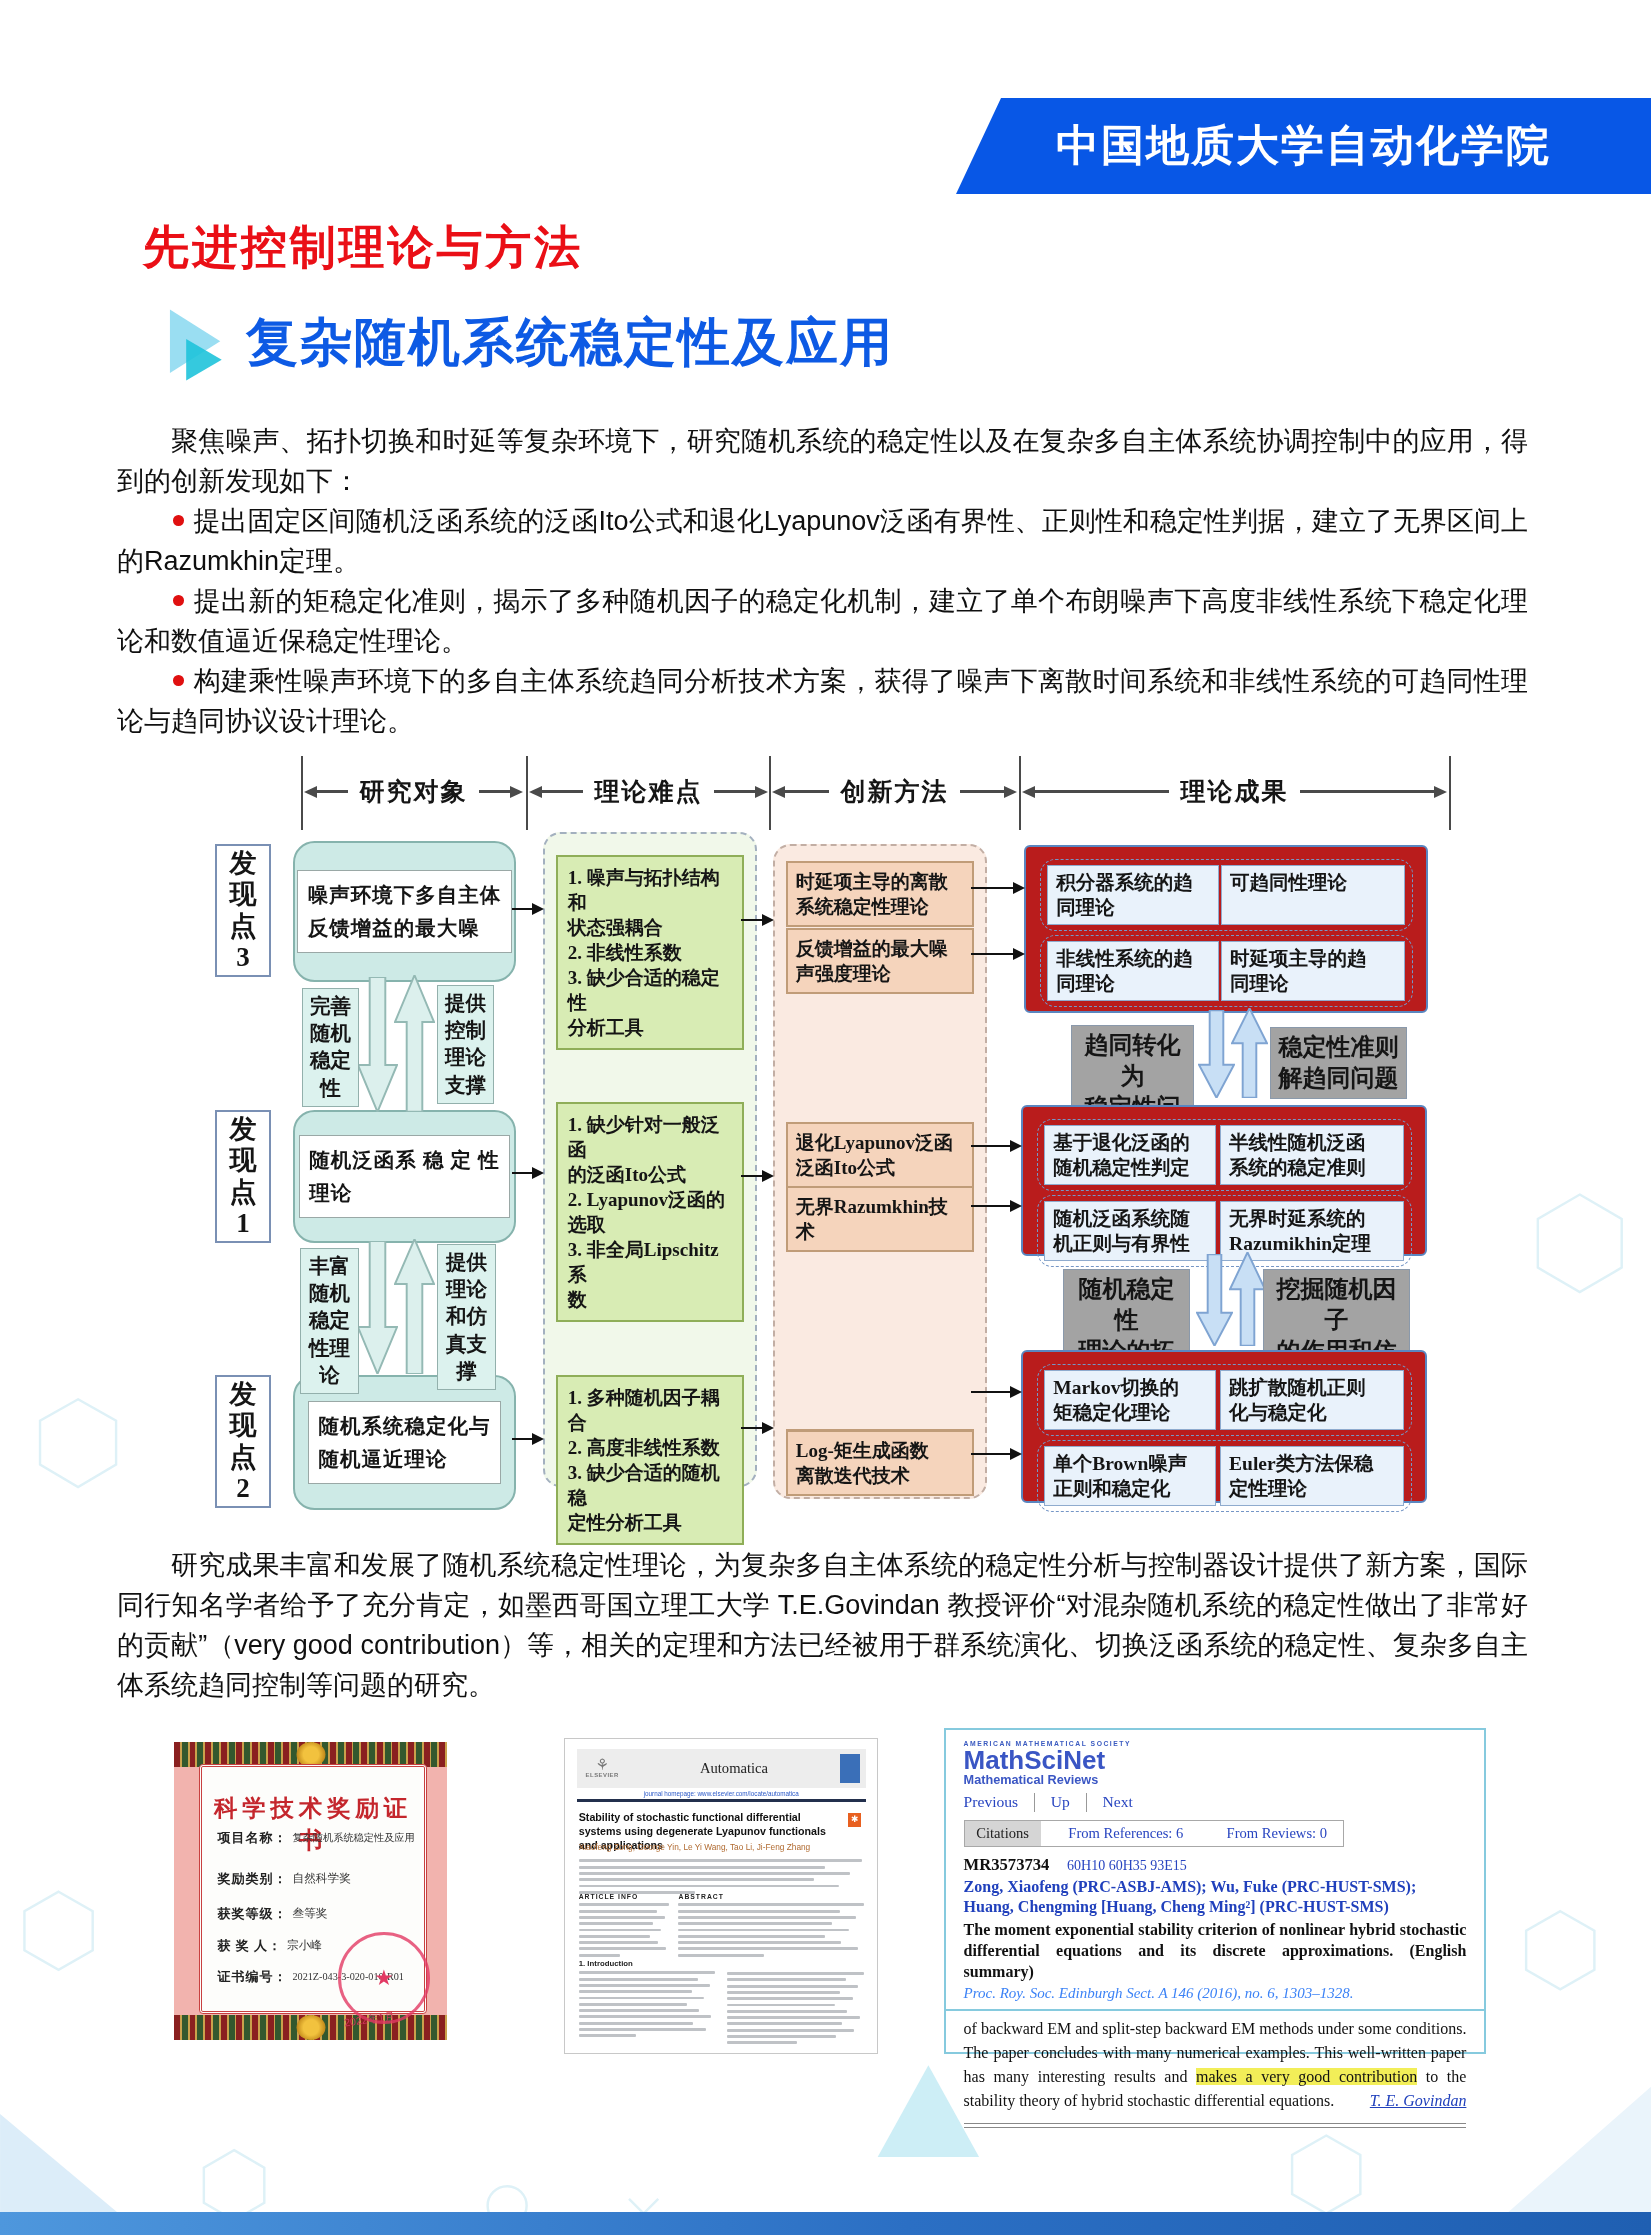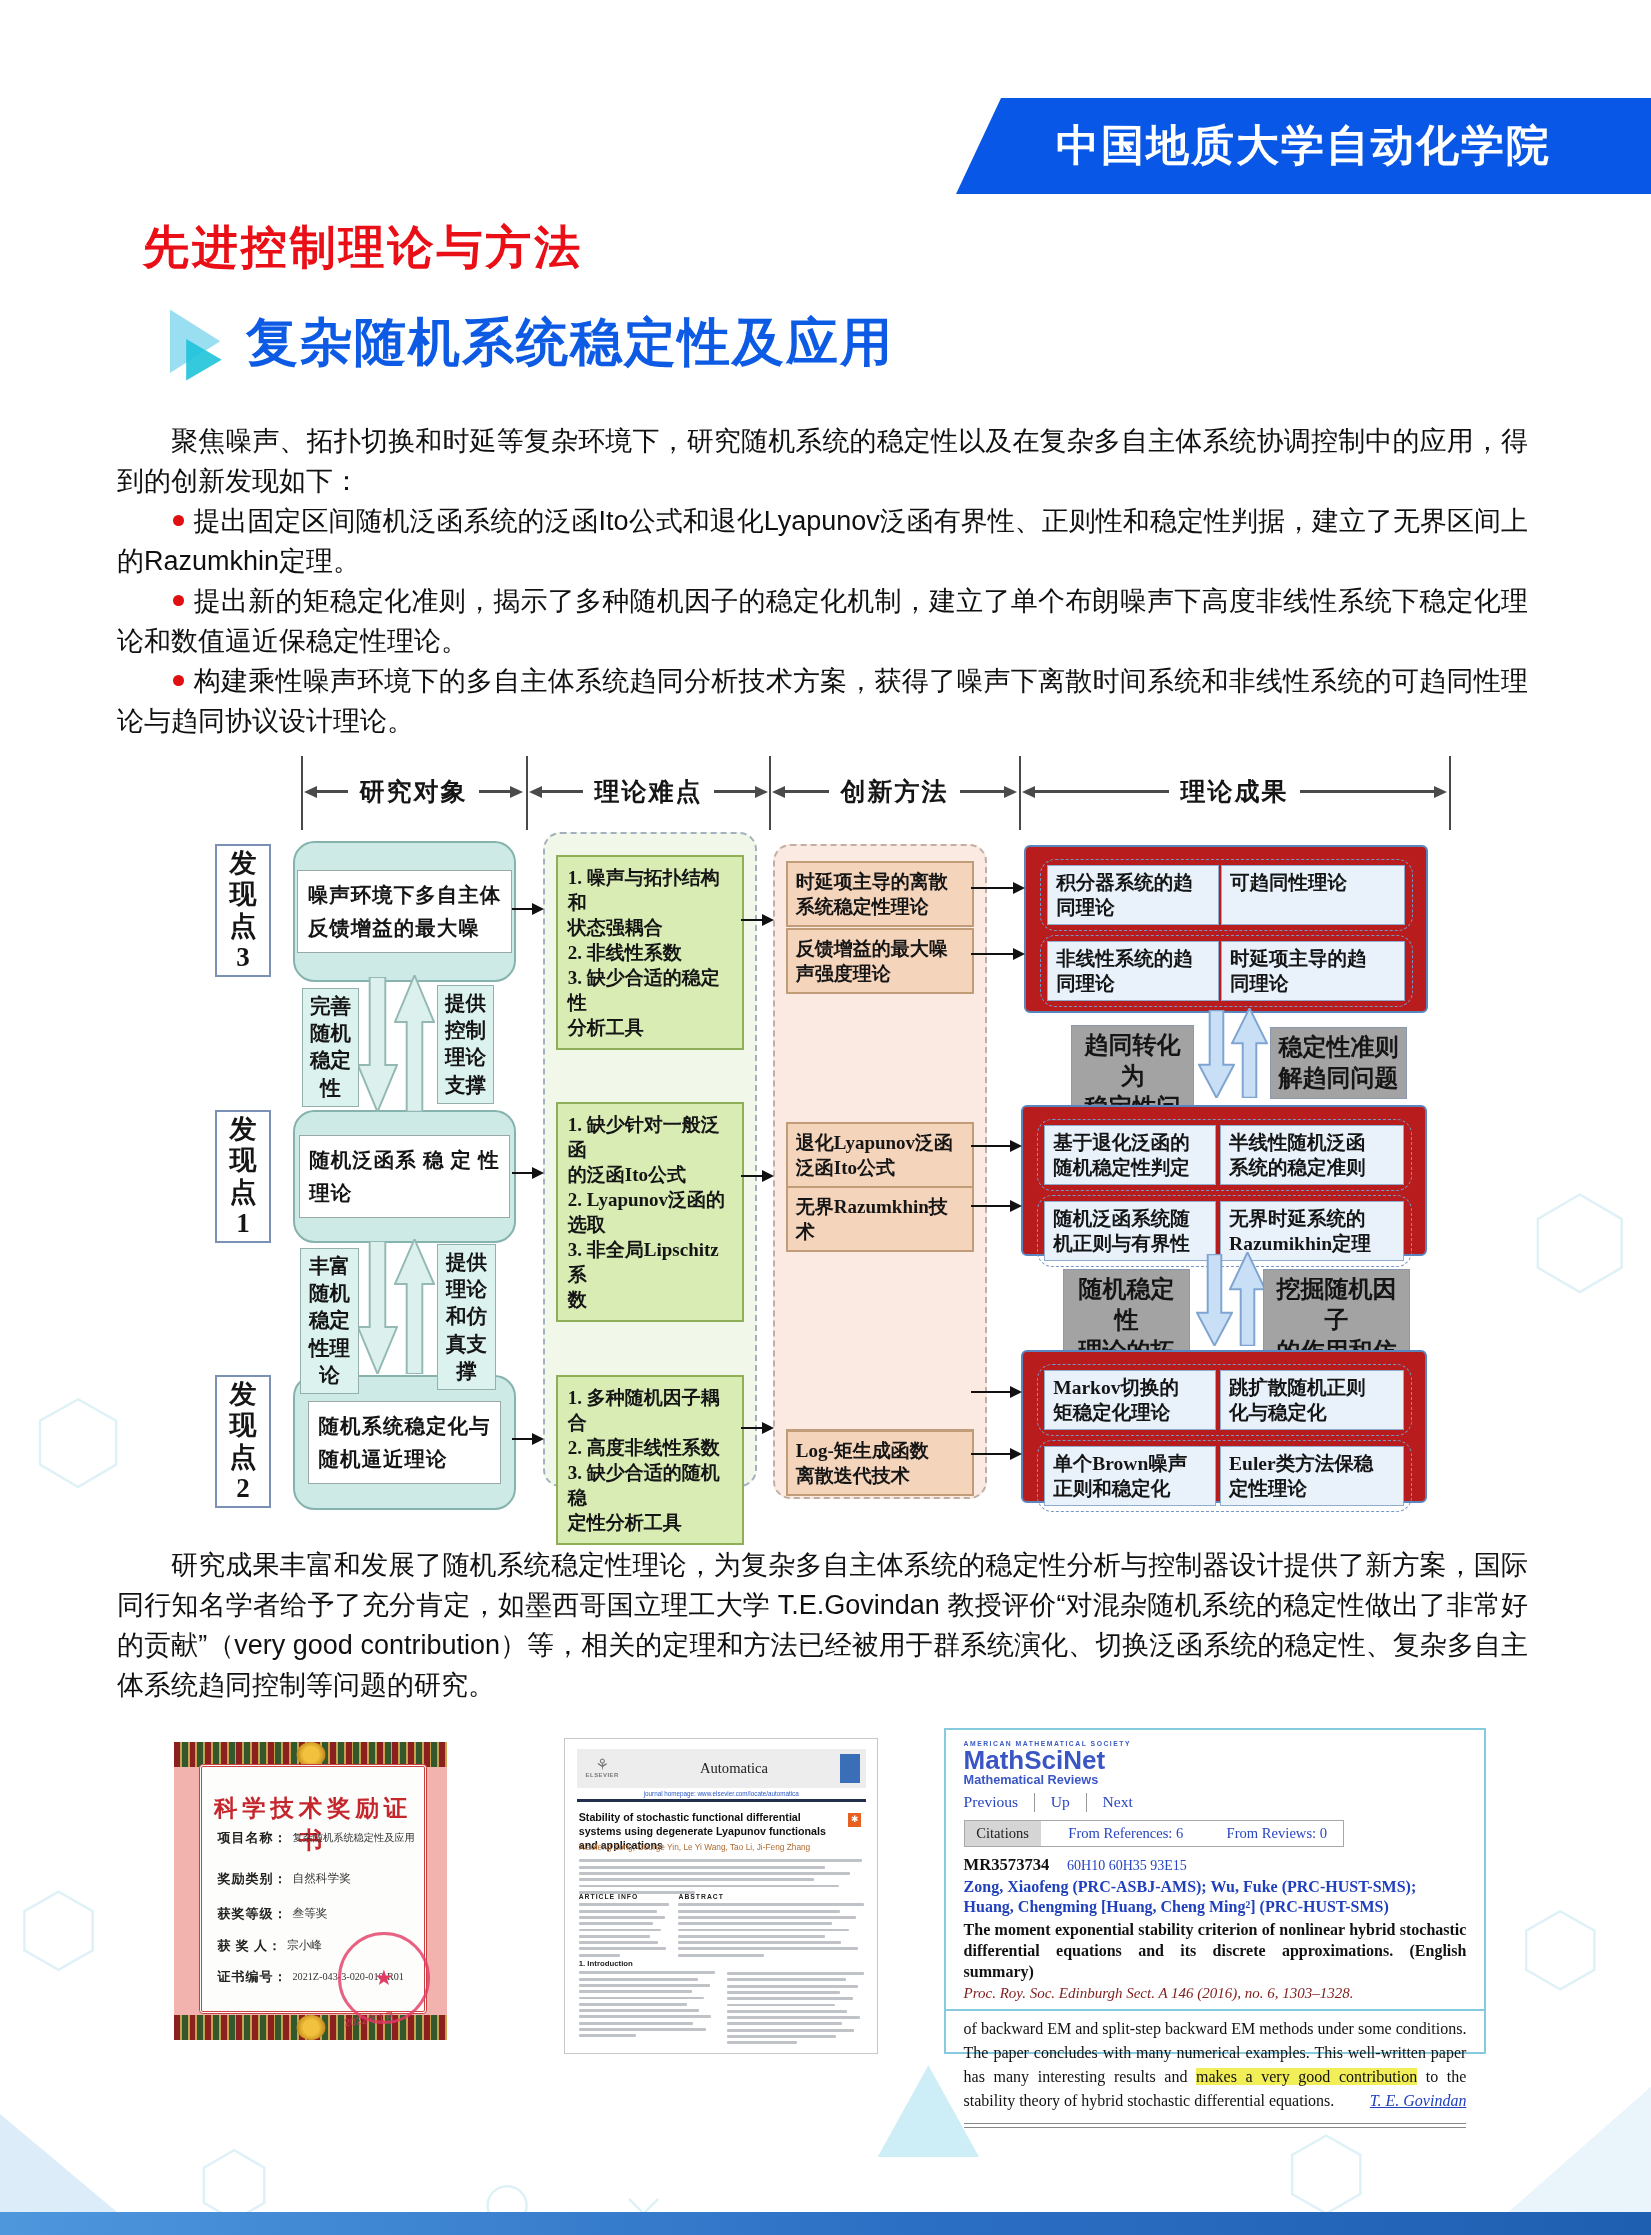--- a/index.html
+++ b/index.html
@@ -102,21 +102,21 @@
   .msn-nav span{cursor:pointer;}
   .msn-nav .sep{width:1.5px;height:19.5px;background:#999;margin:0 15.6px;}
   .msn-cit{margin-top:7.8px;display:inline-flex;border:1.5px solid #a8a8a8;font-size:14.6px;align-items:stretch;gap:12px;}
   .msn-cit .tab{background:#d5d5d5;padding:3.9px 11.7px;color:#222;}
   .msn-cit .fr{padding:3.9px 15.6px;color:#2845c0;}
   .msn-mr{margin-top:7.8px;}
   .msn-mr .mrnum{font-weight:bold;font-size:16.6px;color:#111;}
   .msn-mr .codes{font-size:14px;color:#2845c0;margin-left:13.7px;}
   .msn-authors{margin-top:2px;font-weight:bold;font-size:16px;color:#2040bc;line-height:1.3;}
   .msn-title{margin-top:2px;font-weight:bold;font-size:16px;color:#111;line-height:1.3;text-align:justify;}
-  .msn-journal{margin-top:2px;font-style:italic;font-size:15px;color:#7f1d1d;}
+  .msn-journal{margin-top:2px;font-style:italic;font-size:15px;color:#3b82f6;}
   .msn-div{margin:7.8px -17.6px 5.9px -17.6px;border-top:2px solid #86cade;}
   .msn-review{font-size:16px;line-height:1.5;text-align:justify;color:#111;margin:0;}
   .msn-review .hl{background:#f2ee58;}
   .msn-review .reviewer{float:right;font-style:italic;color:#2040bc;text-decoration:underline;}
   .msn-dbl{margin-top:9.8px;height:2.9px;border-top:1.5px solid #888;border-bottom:1.5px solid #888;}
 
   
   .bottombar{position:absolute;left:0;top:2212px;width:1651px;height:23.4px;
              background:linear-gradient(90deg,#4e97dd,#2b6fc4 55%,#1f5fb2);}
   .deco{position:absolute;left:0;top:0;pointer-events:none;}

